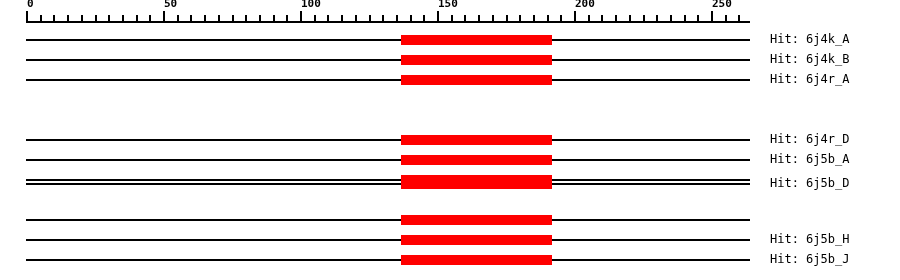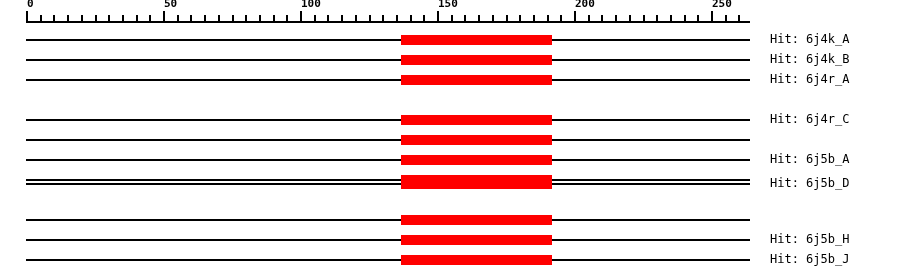--- a/index.html
+++ b/index.html
@@ -180,28 +180,24 @@
       <div class="hit-row" style="top: 20px; padding-left: 34px;">
         <div class="hit-line"></div>
         <div class="hit-bar" style="left: 401.38px; width: 150.7px; background: rgb(255, 0, 0);"></div>
         <div class="hit-label">Hit: 6j4k_B</div>
       </div>
       <div class="hit-row" style="top: 40px;">
         <div class="hit-line"></div>
         <div class="hit-bar" style="left: 401.38px; width: 150.7px; background: rgb(255, 0, 0);"></div>
         <div class="hit-label">Hit: 6j4r_A</div>
       </div>
-      <div class="hit-row" style="top: 80px;">
-        <div class="hit-line"></div>
-        <div class="hit-bar" style="left: 401.38px; width: 150.7px; background: rgb(255, 0, 0);"></div>
-        <div class="hit-label">Hit: 6j4r_C</div>
-      </div>
       <div class="hit-row" style="top: 100px;">
         <div class="hit-line"></div>
         <div class="hit-bar" style="left: 401.38px; width: 150.7px; background: rgb(255, 0, 0);"></div>
+        <div class="hit-label">Hit: 6j4r_D</div>
       </div>
       <div class="hit-row" style="top: 120px;">
         <div class="hit-line"></div>
         <div class="hit-bar" style="left: 401.38px; width: 150.7px; background: rgb(255, 0, 0);"></div>
         <div class="hit-label">Hit: 6j5b_A</div>
       </div>
       <div class="hit-row" style="top: 140px;">
         <div class="hit-line"></div>
         <div class="hit-bar" style="left: 401.38px; width: 150.7px; background: rgb(255, 0, 0);"></div>
       </div>

